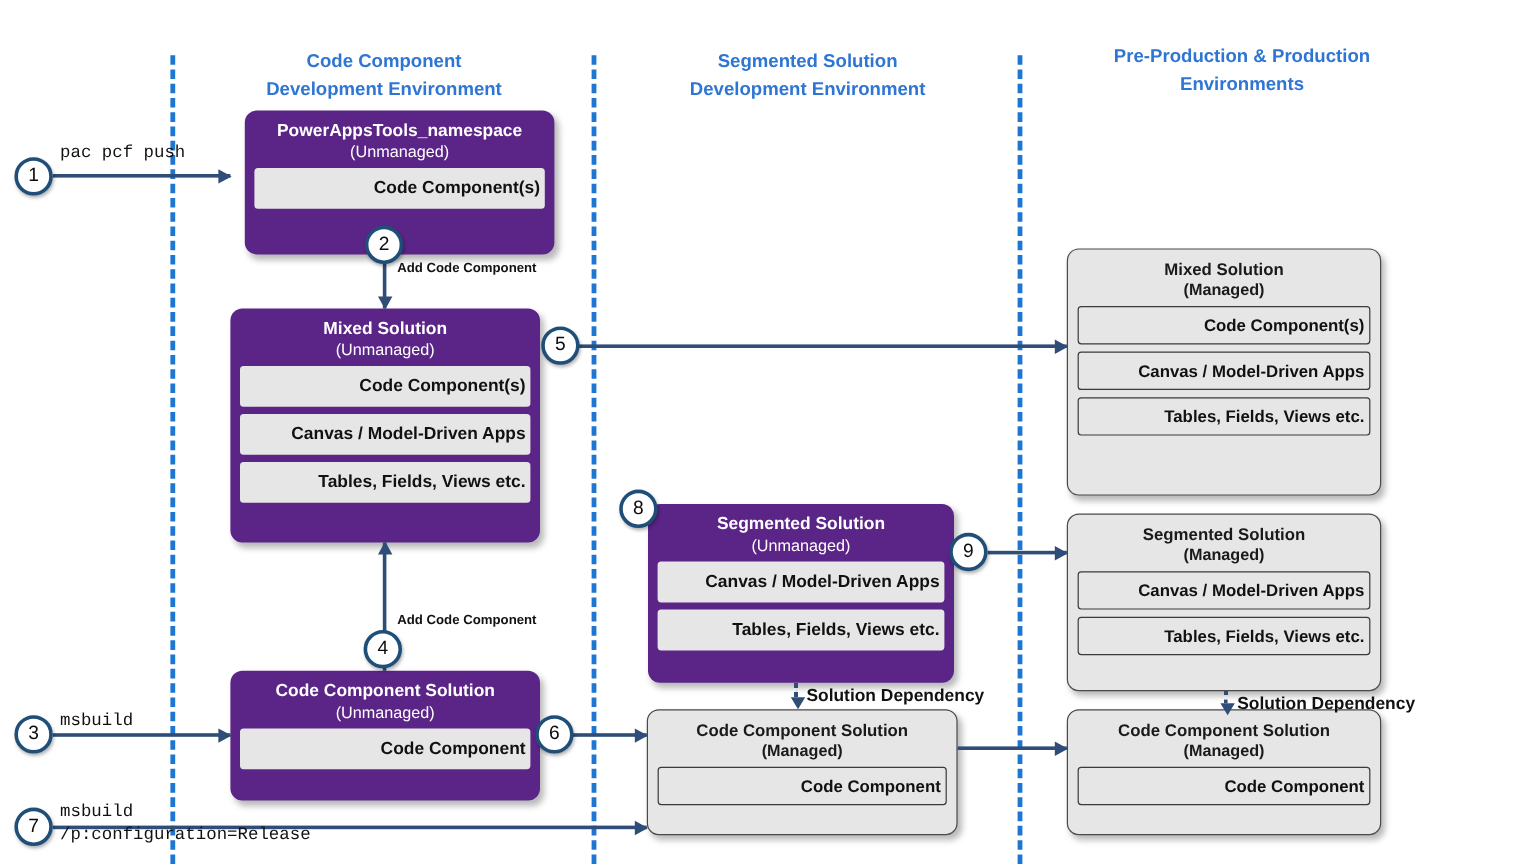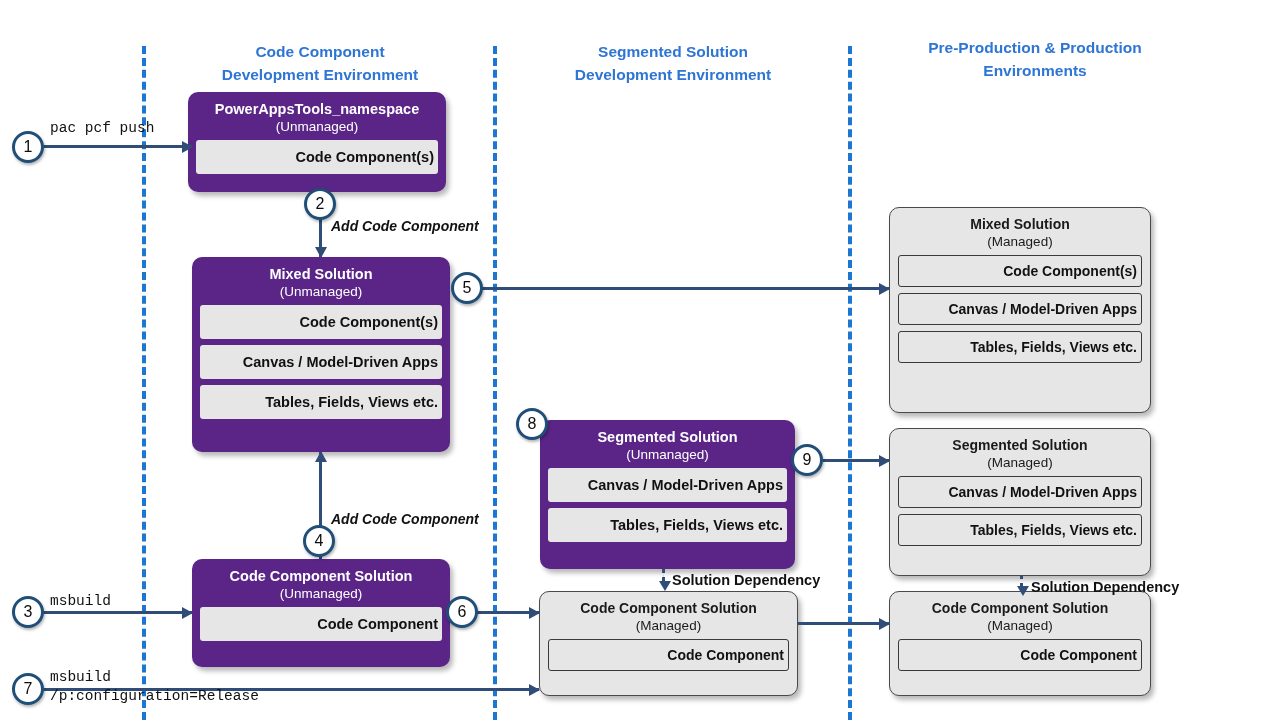--- a/index.html
+++ b/index.html
@@ -53,21 +53,21 @@
     margin-bottom:5px;
   }
   .sol.purple .sol-title{color:#ffffff;}
   .sol.gray .sol-title{color:#1a1a1a;font-size:14px;}
   .sol-sub{
     display:block;
     font-weight:normal;
     font-size:13.5px;
     line-height:17px;
   }
-  .sol.gray .sol-sub{font-weight:normal;}
+  .sol.gray .sol-sub{font-weight:bold;}
 
   .item{
     background:#E6E6E6;
     color:#111;
     text-align:right;
     font-weight:bold;
     font-size:14.5px;
     border-radius:3px;
     padding:9px 4px;
     margin-bottom:6px;
@@ -162,26 +162,25 @@
     position:absolute;
     font-family:"Liberation Mono", monospace;
     font-size:14.5px;
     color:#111;
     line-height:19px;
     white-space:pre;
     z-index:30;
   }
   .flow-label{
     position:absolute;
-    font-size:14px;
+    font-size:11px;
     font-weight:bold;
     color:#111;
     white-space:nowrap;
     z-index:30;
-    font-style:italic;
   }
   .dep-label{
     position:absolute;
     font-size:14.5px;
     font-weight:bold;
     color:#111;
     white-space:nowrap;
     z-index:30;
   }
 </style>
@@ -194,21 +193,21 @@
 Development Environment</div>
   <div class="lane-title" style="left:523px;top:40px;width:300px;">Segmented Solution
 Development Environment</div>
   <div class="lane-title" style="left:880px;top:36px;width:310px;">Pre-Production &amp; Production
 Environments</div>
 
   <div class="divider" style="left:142px;"></div>
   <div class="divider" style="left:493px;"></div>
   <div class="divider" style="left:848px;"></div>
 
-  <div class="sol purple" style="left:188px;top:92px;width:258px;height:100px;">
+  <div class="sol purple" style="left:204px;top:92px;width:258px;height:120px;">
     <div class="sol-title">
       <span>PowerAppsTools_namespace</span>
       <span class="sol-sub">(Unmanaged)</span>
     </div>
     <div class="item">Code Component(s)</div>
   </div>
 
   <div class="sol purple" style="left:192px;top:257px;width:258px;height:195px;">
     <div class="sol-title">
       <span>Mixed Solution</span>

